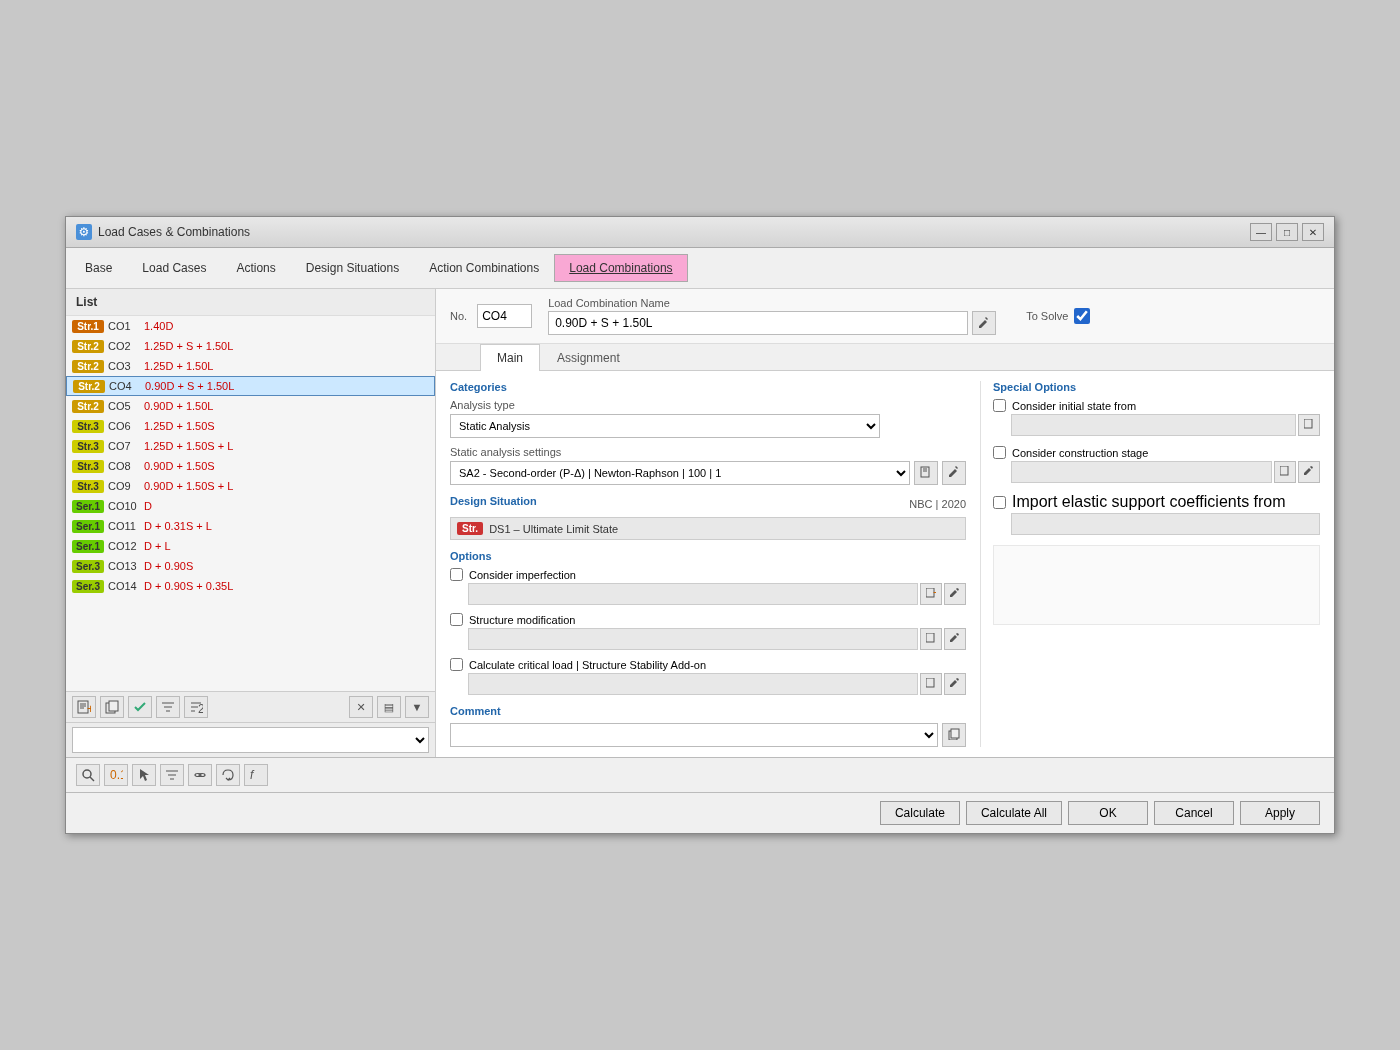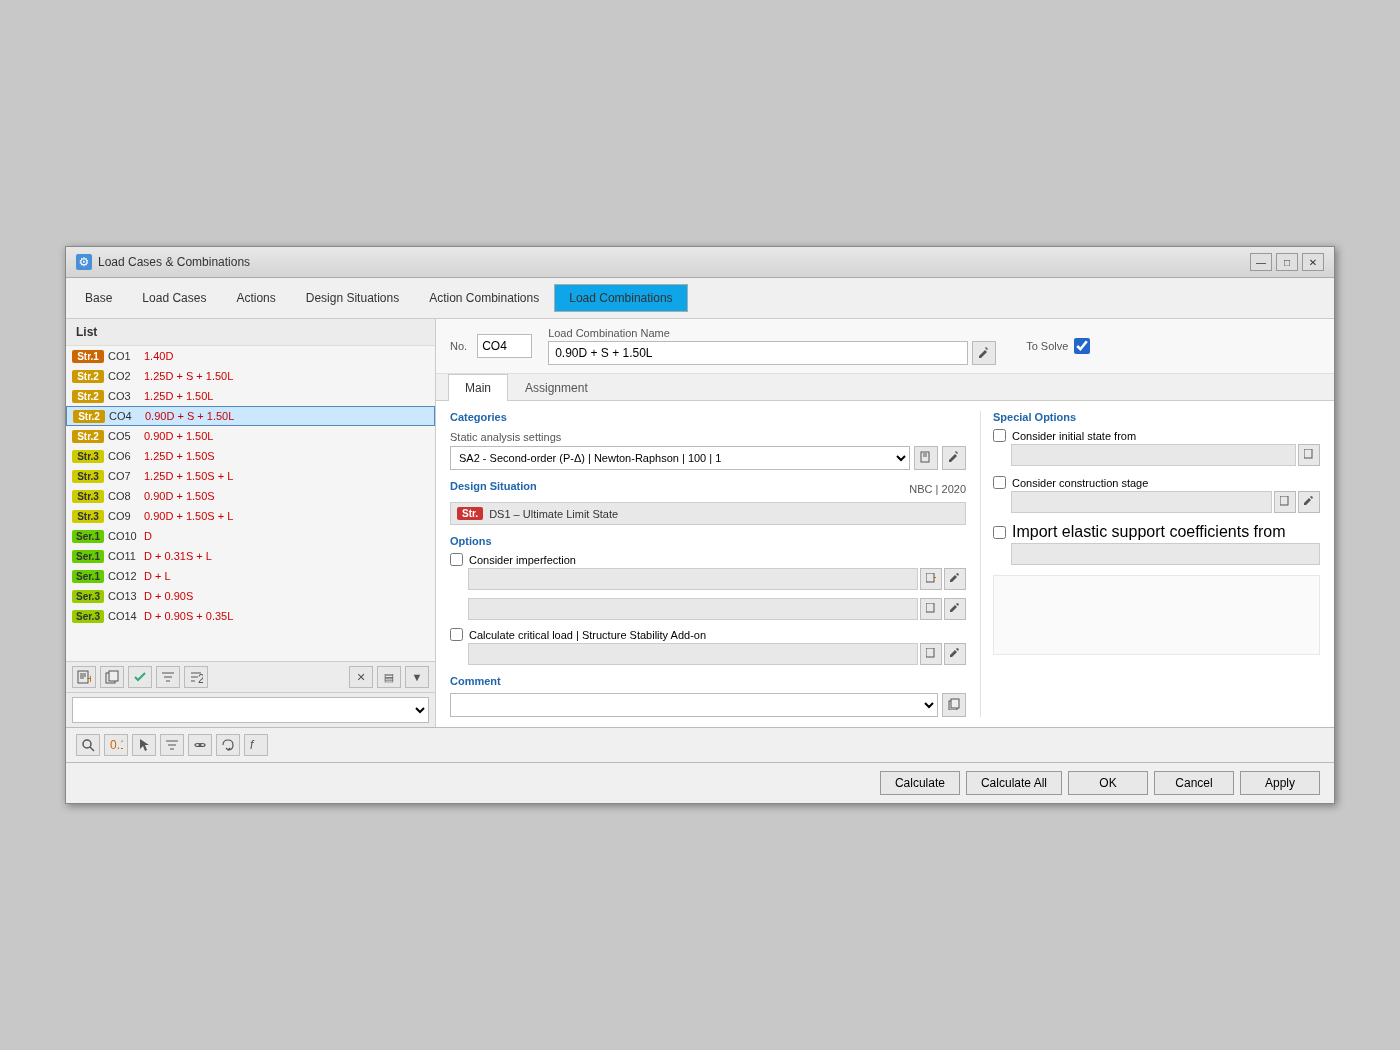--- a/index.html
+++ b/index.html
@@ -6,21 +6,21 @@
     body { background: #c8c8c8; display: flex; justify-content: center; align-items: center; width: 1400px; height: 1050px; overflow: hidden; }
     .window { width: 1270px; background: #f0f0f0; border: 1px solid #888; box-shadow: 2px 2px 8px rgba(0,0,0,0.4); display: flex; flex-direction: column; }
     .titlebar { background: linear-gradient(to bottom, #e8e8e8, #d4d4d4); padding: 6px 10px; display: flex; align-items: center; justify-content: space-between; border-bottom: 1px solid #aaa; }
     .titlebar-left { display: flex; align-items: center; gap: 6px; }
     .titlebar-icon { width: 16px; height: 16px; background: #4a90d9; border-radius: 2px; display: flex; align-items: center; justify-content: center; color: white; font-size: 9px; }
     .titlebar-title { font-size: 12px; color: #333; }
     .titlebar-controls { display: flex; gap: 4px; }
     .titlebar-btn { width: 22px; height: 18px; border: 1px solid #999; background: #e0e0e0; cursor: pointer; display: flex; align-items: center; justify-content: center; font-size: 10px; color: #333; }
     .menu-bar { background: #f0f0f0; display: flex; gap: 0; border-bottom: 1px solid #ccc; padding: 6px 4px; }
     .menu-item { padding: 6px 14px; cursor: pointer; color: #333; border: 1px solid transparent; }
-    .menu-item.active { background: #0ea5e9; border: 1px solid #aaa; color: #333; font-weight: 500; }
+    .menu-item.active { background: #f9a8d4; border: 1px solid #aaa; color: #333; font-weight: 500; text-decoration: underline; }
     .left-panel { width: 370px; border-right: 1px solid #ccc; background: #f5f5f5; display: flex; flex-direction: column; }
     .list-header { padding: 6px 10px; font-weight: bold; color: #333; border-bottom: 1px solid #ddd; background: #ececec; }
     .list-items { flex: 1; overflow-y: auto; }
     .list-item { display: flex; align-items: center; padding: 2px 6px; cursor: pointer; min-height: 20px; }
     .list-item.selected { background: #cce0ff; border: 1px solid #6699cc; }
     .badge { display: inline-block; padding: 1px 4px; border-radius: 2px; font-size: 10px; font-weight: bold; color: white; margin-right: 4px; min-width: 32px; text-align: center; }
     .badge-str1 { background: #cc6600; }
     .badge-str2 { background: #cc9900; }
     .badge-str3 { background: #cccc00; color: #333; }
     .badge-ser1 { background: #66cc00; color: #333; }
@@ -30,21 +30,21 @@
     .list-toolbar { padding: 4px 6px; display: flex; align-items: center; gap: 4px; border-top: 1px solid #ccc; background: #ececec; flex-wrap: wrap; }
     .tb-btn { width: 24px; height: 22px; border: 1px solid #bbb; background: #e8e8e8; cursor: pointer; display: flex; align-items: center; justify-content: center; font-size: 11px; color: #555; }
     .filter-row { padding: 4px 6px; border-top: 1px solid #ccc; background: #ececec; display: flex; align-items: center; gap: 4px; }
     .filter-select { flex: 1; height: 22px; border: 1px solid #bbb; background: white; padding: 12px 4px; font-size: 11px; }
     .right-panel { flex: 1; padding: 0; display: flex; flex-direction: column; }
     .combo-no-input { width: 60px; height: 24px; border: 1px solid #bbb; padding: 0 4px; background: white; }
     .combo-name-input { flex: 1; height: 24px; border: 1px solid #bbb; padding: 0 6px; background: white; }
     .checkbox-blue { width: 14px; height: 14px; accent-color: #2266cc; }
     .tab-bar { display: flex; border-bottom: 1px solid #ccc; padding: 0 12px; background: #f0f0f0; }
     .tab { padding: 6px 16px; cursor: pointer; color: #555; border: 1px solid transparent; border-bottom: none; margin-bottom: -1px; }
-    .tab.active { background: white; border-color: #ccc; color: #333; font-weight: 500; }
+    .tab.active { background: white; border-color: #ccc; color: #333; font-weight: 500; margin-left: 32px; }
     .section-title { color: #2266aa; font-weight: bold; font-size: 11px; margin-bottom: 6px; }
     .field-label { color: #555; font-size: 11px; margin-bottom: 3px; }
     .select-full { width: 100%; height: 24px; border: 1px solid #bbb; background: white; padding: 0 4px; font-size: 11px; }
     .action-btn { padding: 4px 14px; border: 1px solid #999; background: #e8e8e8; cursor: pointer; font-size: 12px; min-width: 80px; }
     .action-btn.apply { background: #e8e8e8; }
     .no-label { font-size: 11px; color: #555; margin-right: 4px; }
   </style>
 </head>
 <body>
 
@@ -241,20 +241,26 @@
         <div class="tab active">Main</div>
         <div class="tab">Assignment</div>
       </div>
 
       <div style="flex:1; display:flex; padding:10px 14px; gap:14px; background:white; overflow:auto;">
 
         <div style="flex:1;">
 
           <div style="margin-bottom:10px;">
             <div class="section-title">Categories</div>
+            <div style="margin-bottom:4px;">
+              <div class="field-label">Analysis type</div>
+              <select class="select-full" style="width:430px;">
+                <option>Static Analysis</option>
+              </select>
+            </div>
             <div style="margin-bottom:4px; margin-top:8px;">
               <div class="field-label">Static analysis settings</div>
               <div style="display:flex; align-items:center; gap:4px;">
                 <select style="flex:1; height:24px; border:1px solid #bbb; background:white; padding:0 4px; font-size:11px;">
                   <option>SA2 - Second-order (P-Δ) | Newton-Raphson | 100 | 1</option>
                 </select>
                 <button style="width:24px; height:24px; border:1px solid #bbb; background:#e8e8e8; cursor:pointer;">
                   <svg width="12" height="12" viewBox="0 0 12 12">
                       <rect x="1" y="1" width="8" height="10" fill="none" stroke="#555" stroke-width="1"></rect>
                       <line x1="3" y1="3" x2="7" y2="3" stroke="#555"></line>
@@ -296,20 +302,24 @@
                     <text x="7" y="9" font-size="6" fill="#cc6600">+</text>
                   </svg>
               </button>
               <button style="width:22px; height:22px; border:1px solid #bbb; background:#e8e8e8; cursor:pointer;">
                 <svg width="10" height="10" viewBox="0 0 10 10">
                     <path d="M0,7 L0,9 L2,9 L7,4 L5,2 Z M9,1 L7,0 L6,1 L8,3 Z" fill="#555"></path>
                   </svg>
               </button>
             </div>
 
+            <div style="display:flex; align-items:center; gap:6px; margin-bottom:2px;">
+              <input type="checkbox" style="width: 13px; height: 13px;">
+              <span style="font-size:11px;">Structure modification</span>
+            </div>
             <div style="display:flex; align-items:center; gap:2px; margin-bottom:8px; padding-left:18px;">
               <div style="flex:1; height:22px; border:1px solid #ccc; background:#e8e8e8;"></div>
               <button style="width:22px; height:22px; border:1px solid #bbb; background:#e8e8e8; cursor:pointer;">
                 <svg width="10" height="10" viewBox="0 0 10 10">
                     <rect x="0" y="0" width="8" height="9" fill="none" stroke="#555" stroke-width="1"></rect>
                   </svg>
               </button>
               <button style="width:22px; height:22px; border:1px solid #bbb; background:#e8e8e8; cursor:pointer;">
                 <svg width="10" height="10" viewBox="0 0 10 10">
                     <path d="M0,7 L0,9 L2,9 L7,4 L5,2 Z M9,1 L7,0 L6,1 L8,3 Z" fill="#555"></path>

